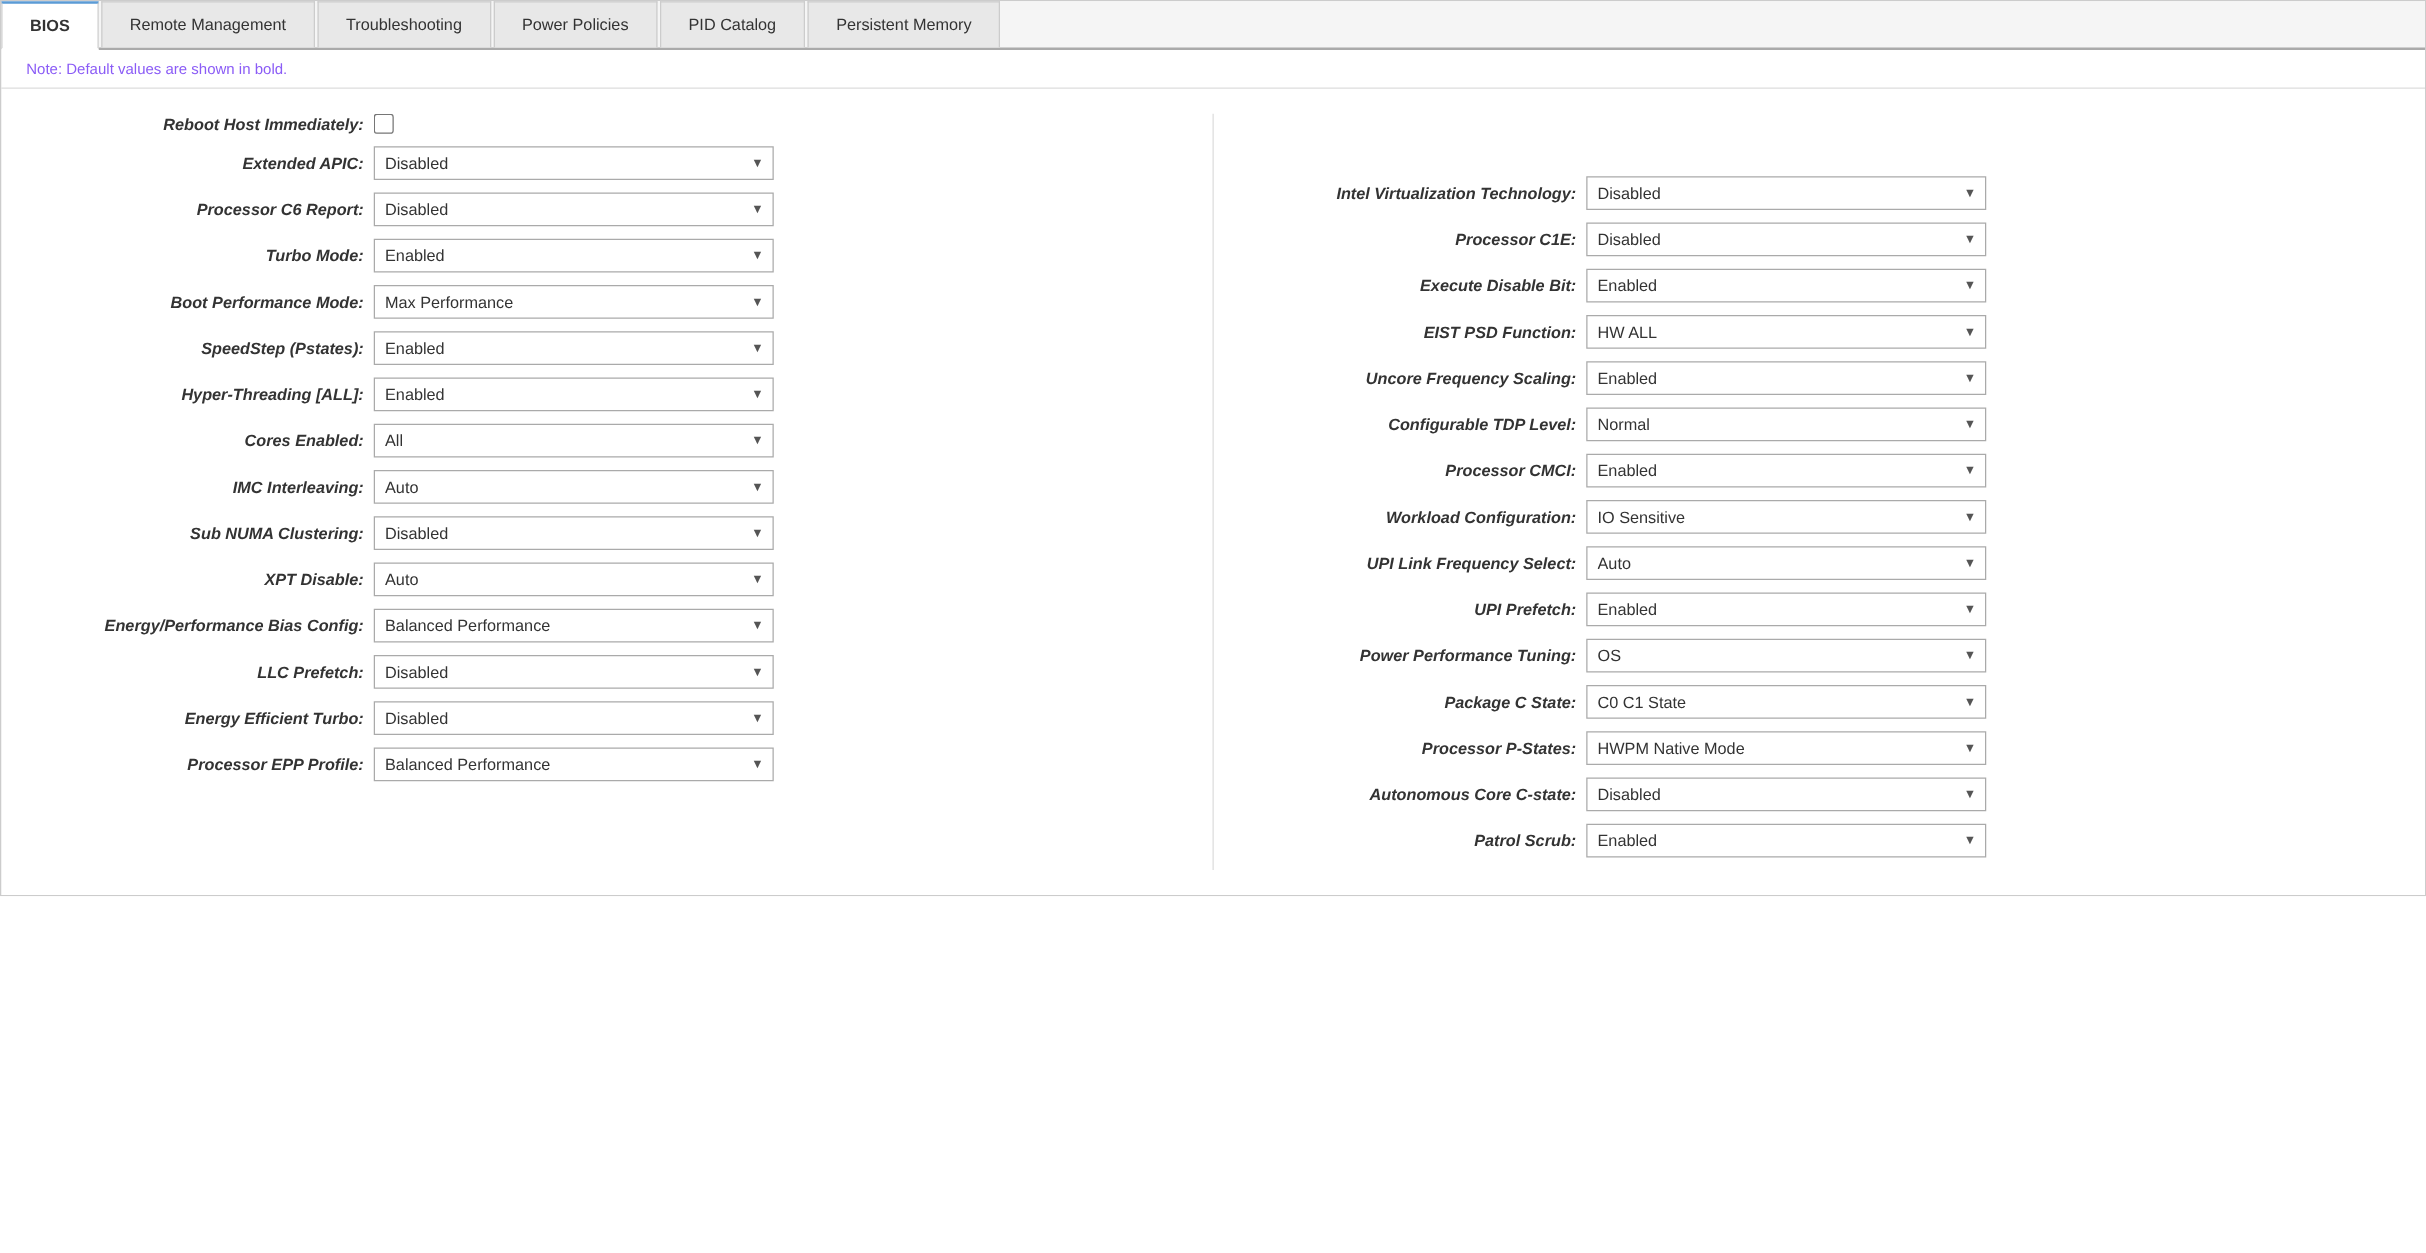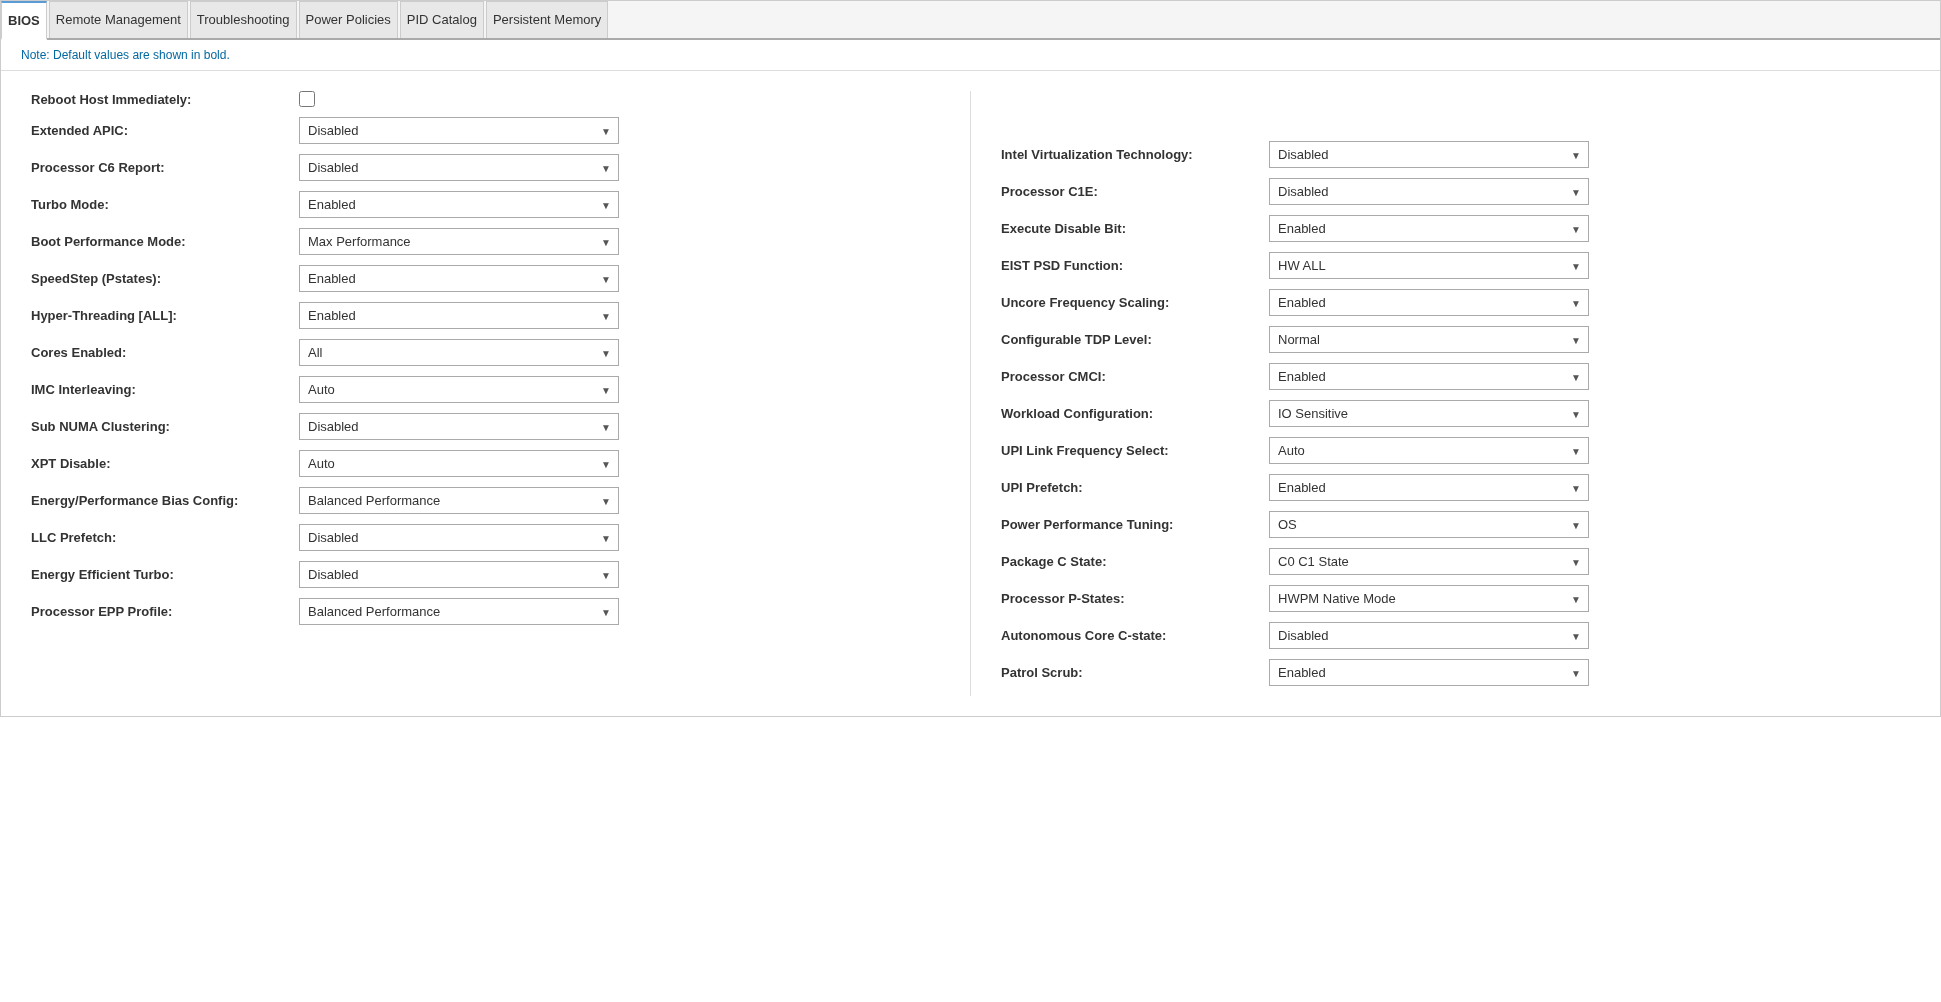--- a/index.html
+++ b/index.html
@@ -10,42 +10,42 @@
       color: #333;
     }
 
     .tabs {
       display: flex;
       border-bottom: 2px solid #aaa;
       background: #f5f5f5;
     }
 
     .tab {
-      padding: 10px 6px;
+      padding: 10px 22px;
       border: 1px solid #ccc;
       border-bottom: none;
       cursor: pointer;
       background: #e8e8e8;
       margin-right: 2px;
       font-size: 13px;
       color: #333;
     }
 
     .tab.active {
       background: #fff;
       border-bottom: 2px solid #fff;
       margin-bottom: -2px;
       font-weight: bold;
       border-top: 2px solid #5b9bd5;
     }
 
     .note {
       padding: 8px 20px;
       font-size: 12px;
-      color: #0369a1;
+      color: #8b5cf6;
       border-bottom: 1px solid #ddd;
     }
 
     .content {
       padding: 20px 10px 20px 10px;
       display: flex;
       gap: 0;
     }
 
     .left-col, .right-col {
@@ -63,23 +63,24 @@
     .form-row {
       display: flex;
       align-items: center;
       margin-bottom: 10px;
       gap: 8px;
     }
 
     .field-label {
       font-weight: bold;
       font-size: 13px;
-      text-align: left;
+      text-align: right;
       min-width: 260px;
       flex-shrink: 0;
+      font-style: italic;
     }
 
     .field-label::after {
       content: "";
     }
 
     select {
       width: 320px;
       padding: 5px 8px;
       font-size: 13px;

